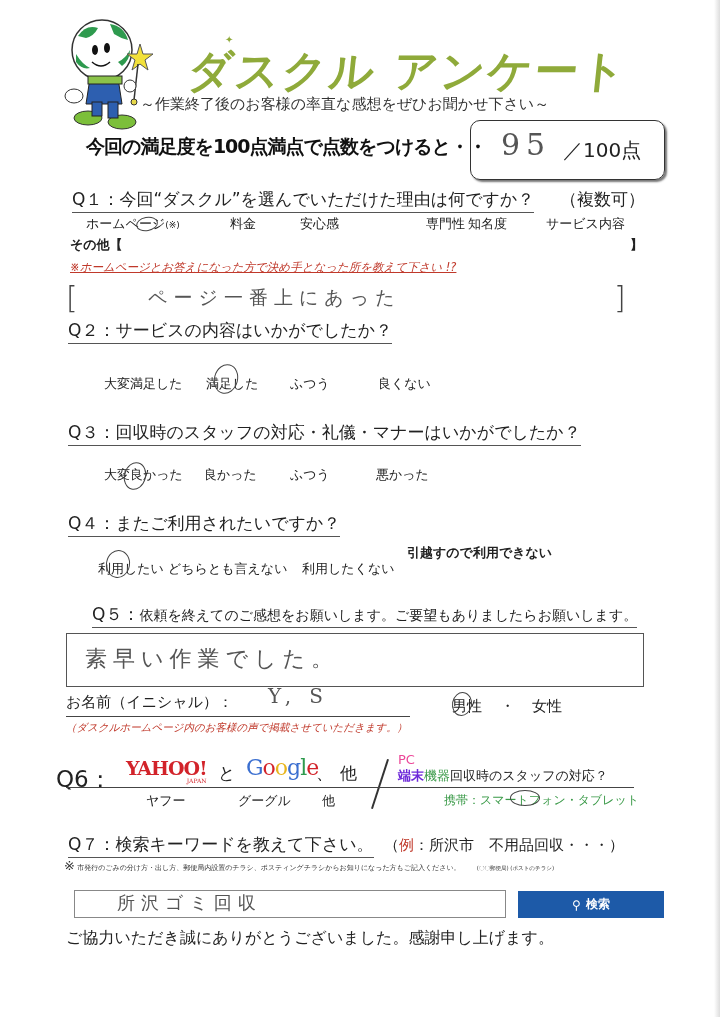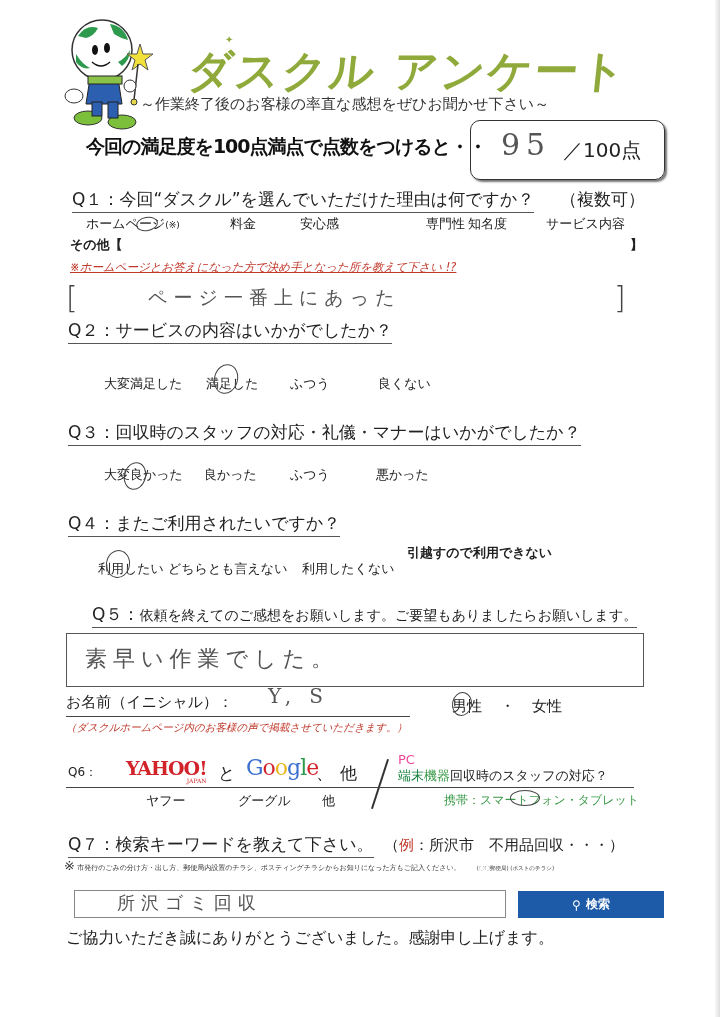--- a/index.html
+++ b/index.html
@@ -105,35 +105,35 @@
 </div>
 <div class="abs" style="left:66px;top:693px;font-size:15px;white-space:nowrap;text-align:center;">お名前（イニシャル）：</div>
 <div class="abs hand" style="left:268px;top:684px;font-size:20px;">Y, S</div>
 <div class="abs" style="left:66px;top:716px;width:344px;border-top:1.5px solid #444;"></div>
 <div class="abs opt" style="left:452px;top:697px;font-size:15px;">男性</div>
 <div class="circle" style="left:452px;top:692px;width:20px;height:24px;transform:rotate(10deg);"></div>
 <div class="abs opt" style="left:500px;top:697px;font-size:15px;">・</div>
 <div class="abs opt" style="left:532px;top:697px;font-size:15px;">女性</div>
 <div class="abs red" style="left:66px;top:721px;font-size:10.5px;white-space:nowrap;">（ダスクルホームページ内のお客様の声で掲載させていただきます。）</div>
 
-<div class="abs" style="left:68px;top:764px;font-size:12px;">Q6：</div>
+<div class="abs" style="left:56px;top:764px;font-size:23px;">Q6：</div>
 <div class="abs" style="left:126px;top:757px;">
   <span style="font-family:'DejaVu Serif',serif;font-weight:bold;color:#d2232a;font-size:19px;letter-spacing:-1px;">YAHOO!</span>
   <div style="position:absolute;right:0;top:20px;font-family:'DejaVu Serif',serif;font-size:6px;color:#d2232a;">JAPAN</div>
 </div>
 <div class="abs" style="left:218px;top:762px;font-size:17px;">と</div>
 <div class="abs" style="left:246px;top:755px;font-family:'DejaVu Serif',serif;font-size:22px;letter-spacing:-1px;">
   <span style="color:#3b6fd0">G</span><span style="color:#d2232a">o</span><span style="color:#e8b51c">o</span><span style="color:#3b6fd0">g</span><span style="color:#2e9a4e">l</span><span style="color:#d2232a">e</span>
   
 </div>
 <div class="abs" style="left:316px;top:762px;font-size:17px;">、</div>
 <div class="abs" style="left:340px;top:762px;font-size:17px;">他</div>
 <div class="abs" style="left:379px;top:758px;width:2px;height:52px;background:#333;transform:rotate(18deg);"></div>
 <div class="abs" style="left:398px;top:767px;font-size:13px;white-space:nowrap;">
-  <span style="color:#15803d;">端末</span><span style="color:#3a9a48;">機器</span><span>回収時のスタッフの対応？</span>
+  <span style="color:#6d28d9;font-weight:bold;">端末</span><span style="color:#3a9a48;">機器</span><span>回収時のスタッフの対応？</span>
 </div>
 <div class="abs" style="left:66px;top:787px;width:568px;border-top:1.5px solid #444;"></div>
 <div class="abs opt" style="left:146px;top:792px;">ヤフー</div>
 <div class="abs opt" style="left:238px;top:792px;">グーグル</div>
 <div class="abs opt" style="left:322px;top:792px;">他</div>
 <div class="abs opt" style="left:398px;top:752px;color:#ec4899;">PC</div>
 <div class="abs opt" style="left:444px;top:792px;color:#3a9a48;font-size:12px;">携帯：スマートフォン・タブレット</div>
 <div class="circle" style="left:510px;top:790px;width:30px;height:16px;"></div>
 
 <div class="abs q" style="left:68px;top:833px;">Q７：検索キーワードを教えて下さい。</div>

